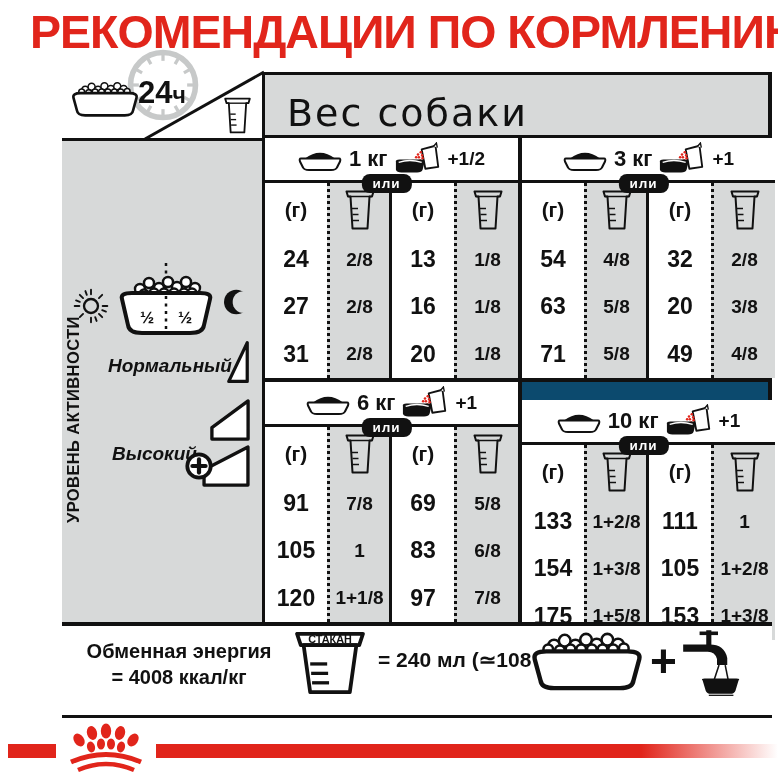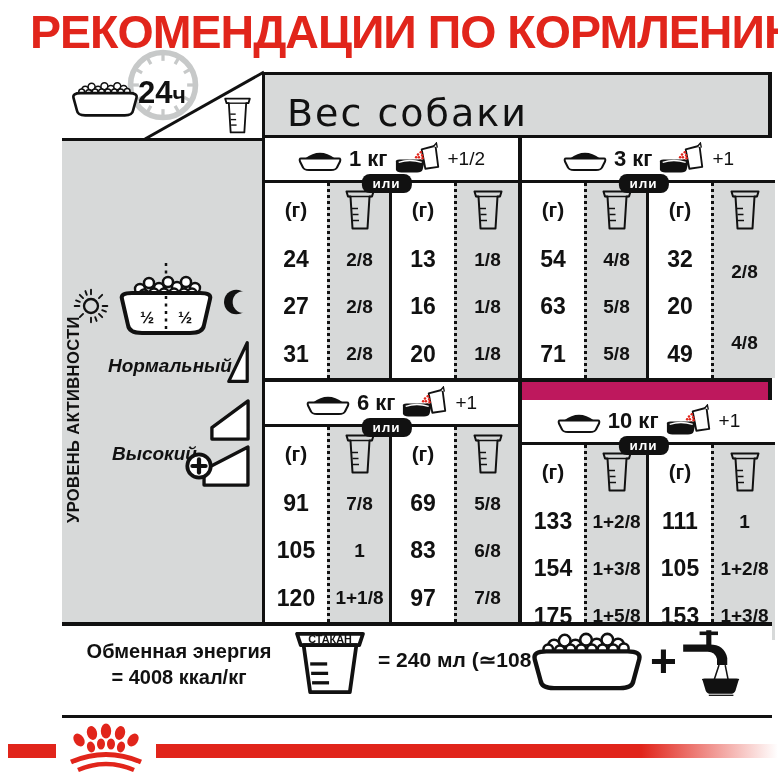--- a/index.html
+++ b/index.html
@@ -8,30 +8,30 @@
   *{box-sizing:border-box;}
   .abs{position:absolute;}
   #title{left:30px;top:4px;width:746px;font-size:47px;font-weight:bold;
          letter-spacing:-1px;white-space:nowrap;color:#e1251b;transform:scaleX(.99);transform-origin:left;}
   
   #main{left:62px;top:60px;width:710px;height:562px;}
   #sidebar{left:0;top:78px;width:200px;height:484px;background:#d7d9d9;border-top:3px solid #111;}
   #weightband{left:200px;top:12px;width:510px;height:66px;background:#d7d9d9;
       border:3px solid #111;border-right-width:4px;display:flex;align-items:flex-end;padding-left:22px;
       font-family:"DejaVu Sans",sans-serif;font-size:38px;letter-spacing:2px;}
-  #grid{left:200px;top:78px;width:510px;height:484px;background:#be185d;
+  #grid{left:200px;top:78px;width:510px;height:484px;background:#0c4a6e;
       border-left:3px solid #111;border-right:4px solid #111;}
   #vdiv{left:253px;top:0;width:4px;height:484px;background:#111;}
   #hdiv{left:0;top:240px;width:503px;height:4px;background:#111;}
   .group{position:absolute;width:253px;height:240px;}
   #g0{left:0;top:0;} #g1{left:257px;top:0;} #g2{left:0;top:244px;} #g3{left:257px;top:262px;}
   .ghead{height:45px;border-bottom:3px solid #111;position:relative;display:flex;
          align-items:center;justify-content:center;gap:7px;background:#fff;}
   .gw{font-size:22px;font-weight:bold;white-space:nowrap;}
-  .gadd{font-size:19px;font-weight:normal;}
+  .gadd{font-size:19px;font-weight:bold;}
   .orb{position:absolute;bottom:-13px;left:50%;transform:translateX(-60%);background:#111;color:#fff;
        font-weight:bold;font-size:13.5px;padding:2px 11px;border-radius:8px;z-index:3;letter-spacing:1px;}
   .gbody{display:flex;height:195px;}
   .subcol{display:flex;width:126px;}
   .subcol.dry{width:127px;border-right:3px solid #111;}
   .gramcol{width:62px;display:flex;flex-direction:column;background:#fff;}
   .cupcol{flex:1;display:flex;flex-direction:column;background:#d7d9d9;border-left:3px dotted #111;}
   .sh{height:53px;display:flex;align-items:center;justify-content:center;
       font-size:21px;font-weight:bold;}
   .val{flex:1;display:flex;align-items:center;justify-content:center;font-weight:bold;font-size:23px;}
@@ -338,20 +338,21 @@
             <div class="val">20</div>
             <div class="val">49</div>
           </div>
           <div class="cupcol">
             <div class="sh">
                 <svg style="width:34px;height:42px">
                   <use href="#sym-cup"></use>
                 </svg>
               </div>
             <div class="val">2/8</div>
+            <div class="val">3/8</div>
             <div class="val">4/8</div>
           </div>
         </div>
       </div>
     </div>
 
     <div class="group" id="g2">
       <div class="ghead">
         <svg style="width:44px;height:26px">
             <use href="#sym-mound-bowl"></use>

